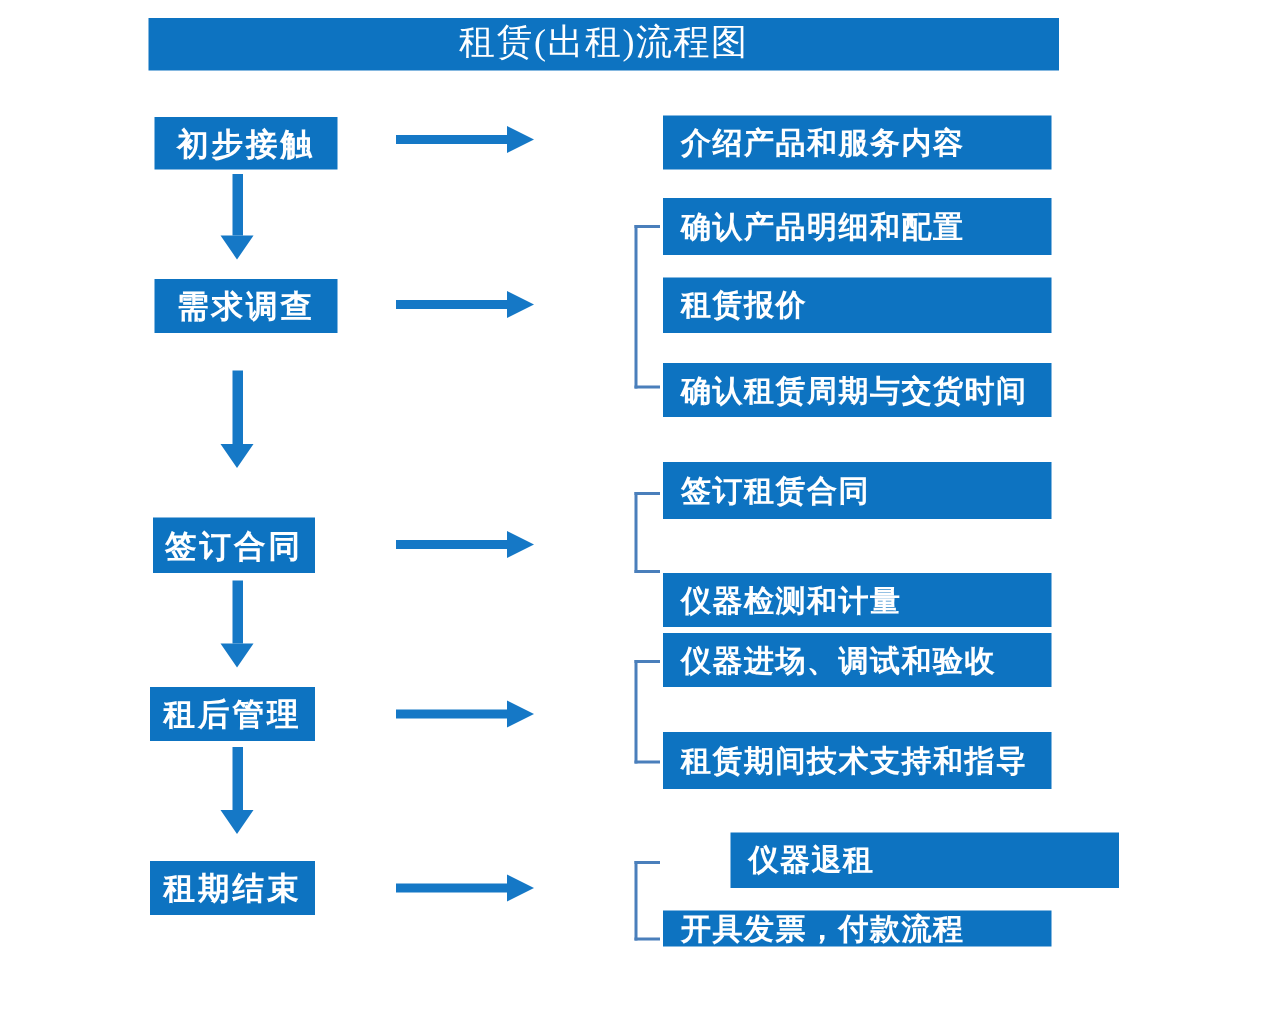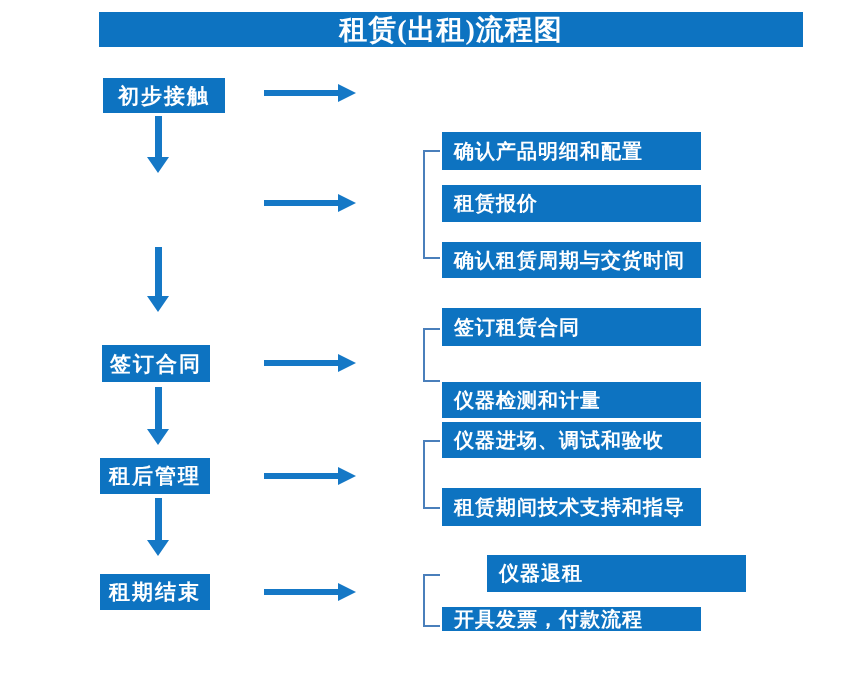--- a/index.html
+++ b/index.html
@@ -7,23 +7,23 @@
     --arrow-blue:#1578c6;
     --bracket-blue:#4a7fbb;
     --text-white:#ffffff;
     --background:#ffffff;
   }
   html,body{margin:0;padding:0;background:var(--background);}
   body{font-family:"Liberation Serif","DejaVu Serif",serif;}
   .canvas{position:relative;width:844px;height:688px;background:var(--background);overflow:hidden;}
 
   .title-bar{
-    position:absolute;left:99px;top:12px;width:704px;height:35px;
+    position:absolute;left:99px;top:12px;width:607px;height:35px;
     background:var(--box-blue);color:var(--text-white);
-    font-size:28px;font-weight:bold;text-align:center;line-height:35px;letter-spacing:1px;
+    font-size:24px;font-weight:normal;text-align:center;line-height:35px;letter-spacing:1px;
   }
 
   .step-box{
     position:absolute;background:var(--box-blue);color:var(--text-white);
     font-size:21px;font-weight:bold;text-align:center;letter-spacing:2px;
     display:flex;align-items:center;justify-content:center;
   }
 
   .out-box{
     position:absolute;left:442px;width:259px;background:var(--box-blue);color:var(--text-white);
@@ -57,20 +57,21 @@
   }
 </style>
 </head>
 <body>
 
 <div class="canvas">
 
   <div class="title-bar">租赁(出租)流程图</div>
 
   <div class="step-box" style="left:103px;top:78px;width:122px;height:35px;">初步接触</div>
+  <div class="step-box" style="left:103px;top:186px;width:122px;height:36px;">需求调查</div>
   <div class="step-box" style="left:102px;top:345px;width:108px;height:37px;">签订合同</div>
   <div class="step-box" style="left:100px;top:458px;width:110px;height:36px;">租后管理</div>
   <div class="step-box" style="left:100px;top:574px;width:110px;height:36px;">租期结束</div>
 
   <div class="v-arrow" style="top:116px;">
     <div class="shaft" style="height:41px;"></div>
     <div class="head"></div>
   </div>
   <div class="v-arrow" style="top:247px;">
     <div class="shaft" style="height:49px;"></div>
@@ -104,20 +105,21 @@
   <div class="h-arrow" style="top:583px;">
     <div class="shaft"></div>
     <div class="head"></div>
   </div>
 
   <div class="bracket" style="top:150px;height:109px;"></div>
   <div class="bracket" style="top:328px;height:54px;"></div>
   <div class="bracket" style="top:440px;height:69px;"></div>
   <div class="bracket" style="top:574px;height:53px;"></div>
 
+  <div class="out-box" style="top:77px;height:36px;">介绍产品和服务内容</div>
 
   <div class="out-box" style="top:132px;height:38px;">确认产品明细和配置</div>
   <div class="out-box" style="top:185px;height:37px;">租赁报价</div>
   <div class="out-box" style="top:242px;height:36px;">确认租赁周期与交货时间</div>
 
   <div class="out-box" style="top:308px;height:38px;">签订租赁合同</div>
   <div class="out-box" style="top:382px;height:36px;">仪器检测和计量</div>
 
   <div class="out-box" style="top:422px;height:36px;">仪器进场、调试和验收</div>
   <div class="out-box" style="top:488px;height:38px;">租赁期间技术支持和指导</div>

